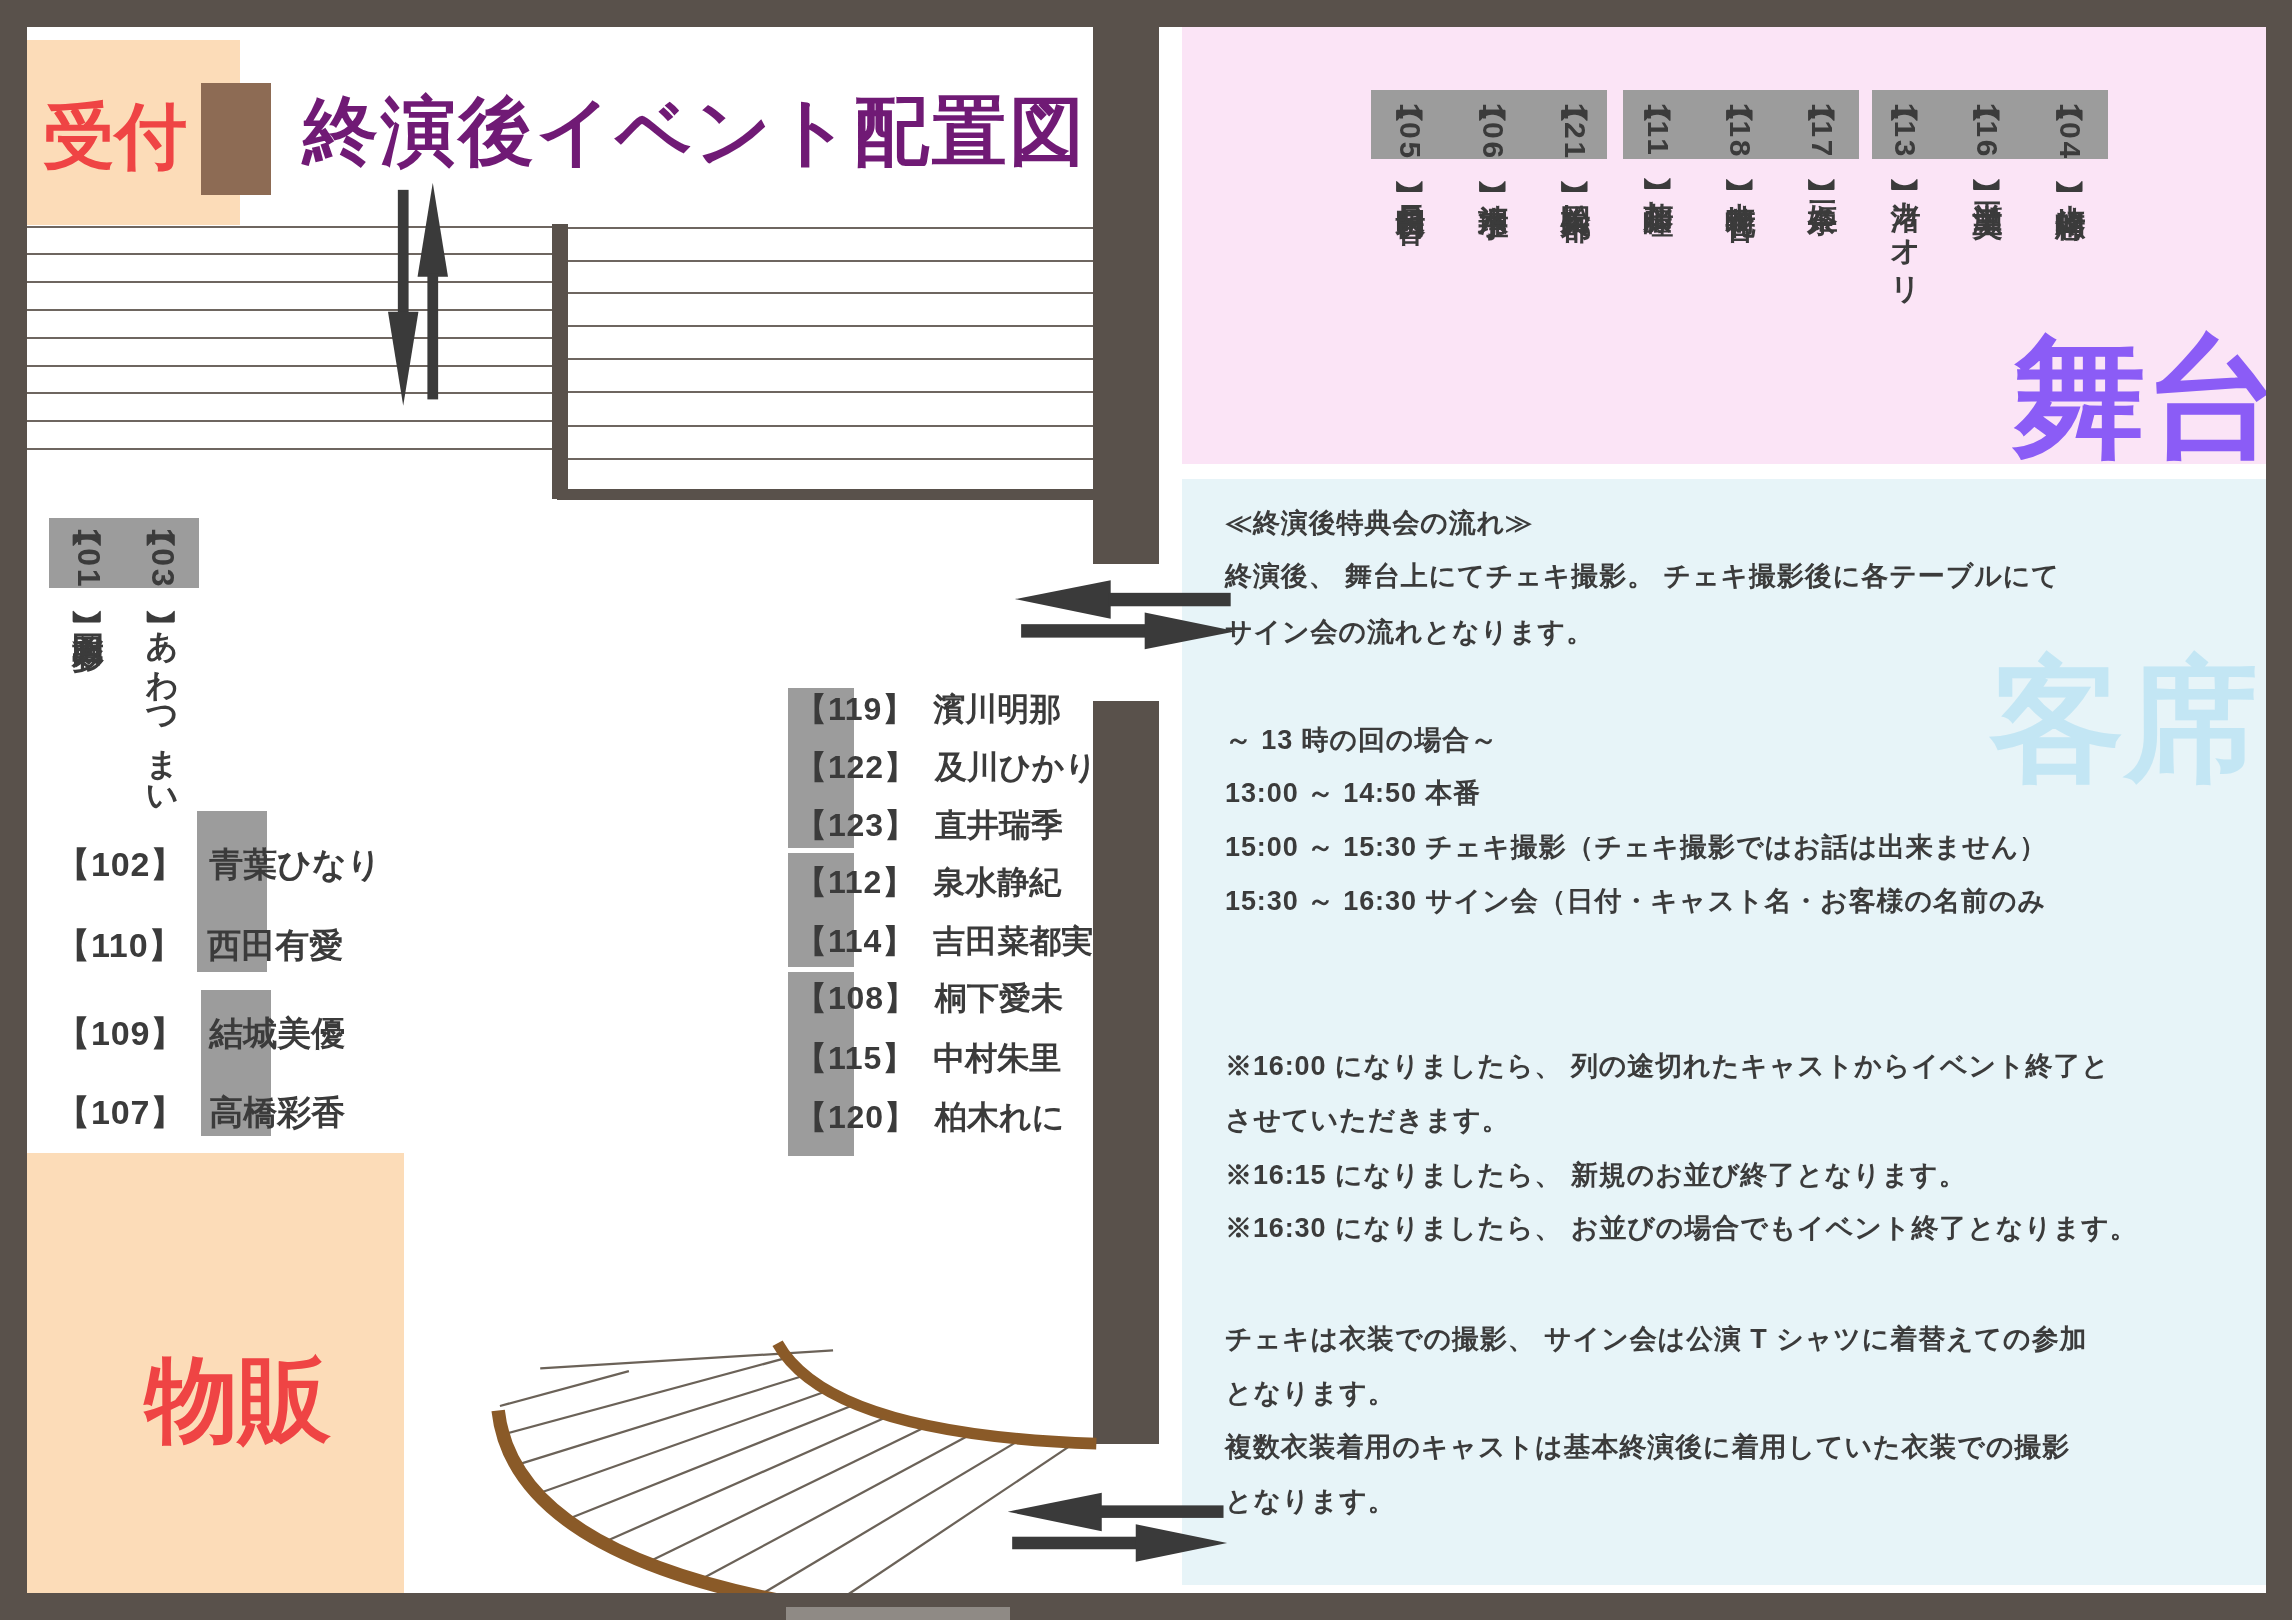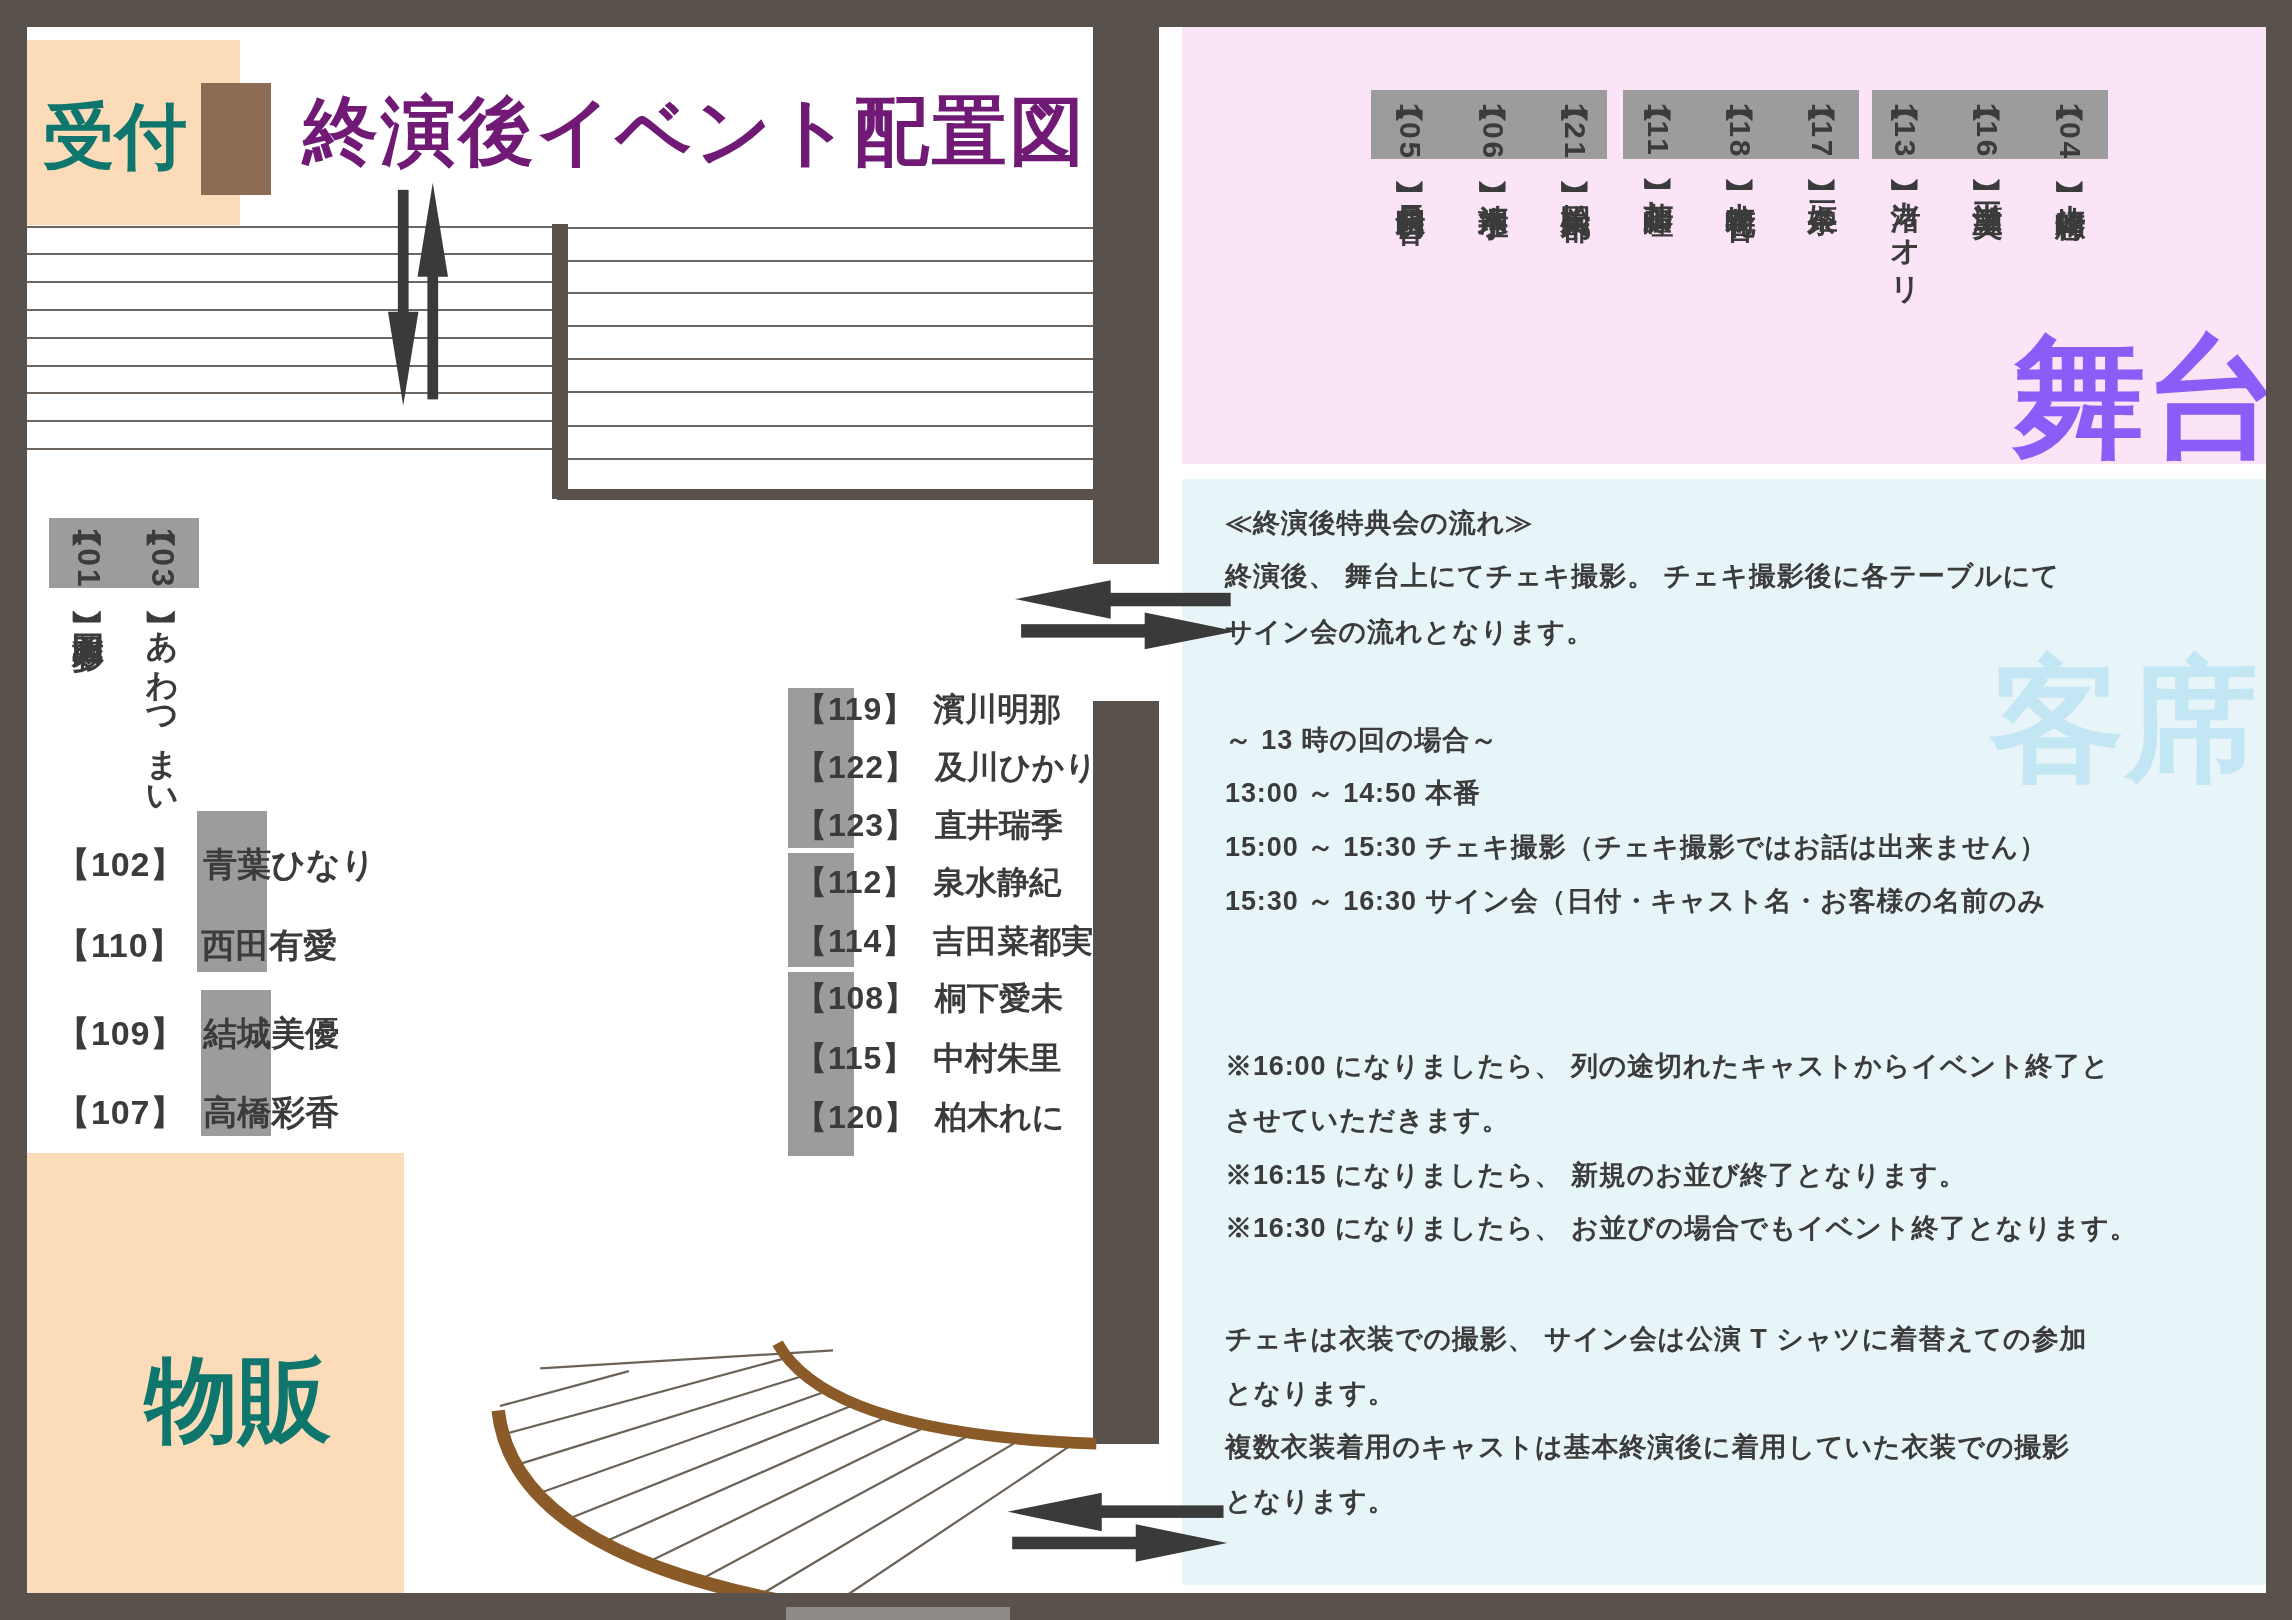--- a/index.html
+++ b/index.html
@@ -9,34 +9,34 @@
   
   .frame{background:#59514b;z-index:6;}
   .wall{background:#59514b;z-index:3;}
   .notch{background:#8f8a85;z-index:7;}
   
   .zone{z-index:0;}
   .zone-reception,.zone-merch{background:#fcdcb8;}
   .zone-stage{background:#fbe4f6;}
   .zone-audience{background:#e7f4f8;}
   .zone-label{font-weight:bold;line-height:1;z-index:1;white-space:nowrap;}
-  .peach-text{color:#0f766e;}
+  .peach-text{color:#ef4444;}
   .stage-text{color:#8b5cf6;}
   .aud-text{color:#c3e6f4;}
   .brown-rect{background:#8d6b54;z-index:2;}
   
   .title{font-size:75px;font-weight:bold;color:#701a75;letter-spacing:2.7px;white-space:nowrap;z-index:2;}
   
   .qline{height:1.8px;background:#6e6660;z-index:1;}
   
   .gband{background:#9c9c9c;z-index:1;}
   
   .hcast{display:flex;align-items:baseline;font-weight:bold;line-height:1;white-space:nowrap;z-index:2;}
   .hcast .num{letter-spacing:0.9px;}
-  .left-cast{font-size:34px;gap:18px;}
+  .left-cast{font-size:34px;gap:24px;}
   .mid-cast{font-size:32px;gap:18px;}
   
   .vcol{writing-mode:vertical-rl;text-orientation:mixed;font-weight:bold;line-height:1.08;
         letter-spacing:2.7px;white-space:nowrap;z-index:2;}
   .stage-col{font-size:30px;}
   .wall-col{font-size:32px;}
   .vname{margin-top:16px;}
   
   .note-line{font-size:27px;font-weight:bold;letter-spacing:0.9px;line-height:1;white-space:nowrap;z-index:2;}
   svg.overlay{position:absolute;left:0;top:0;z-index:4;pointer-events:none;}

